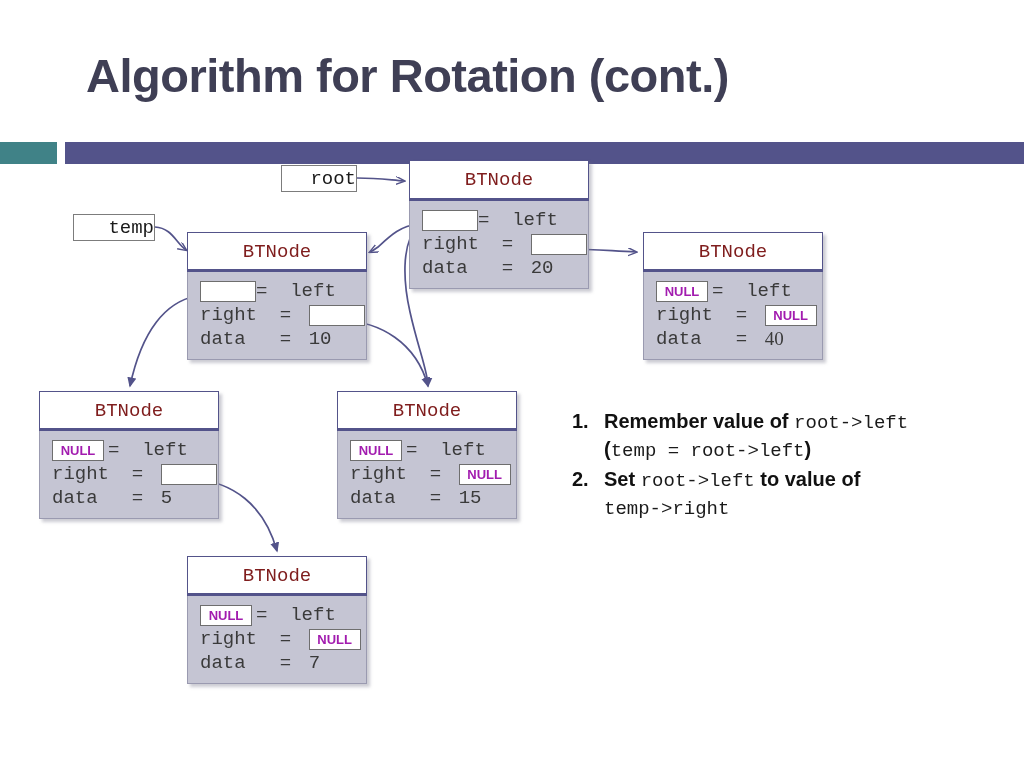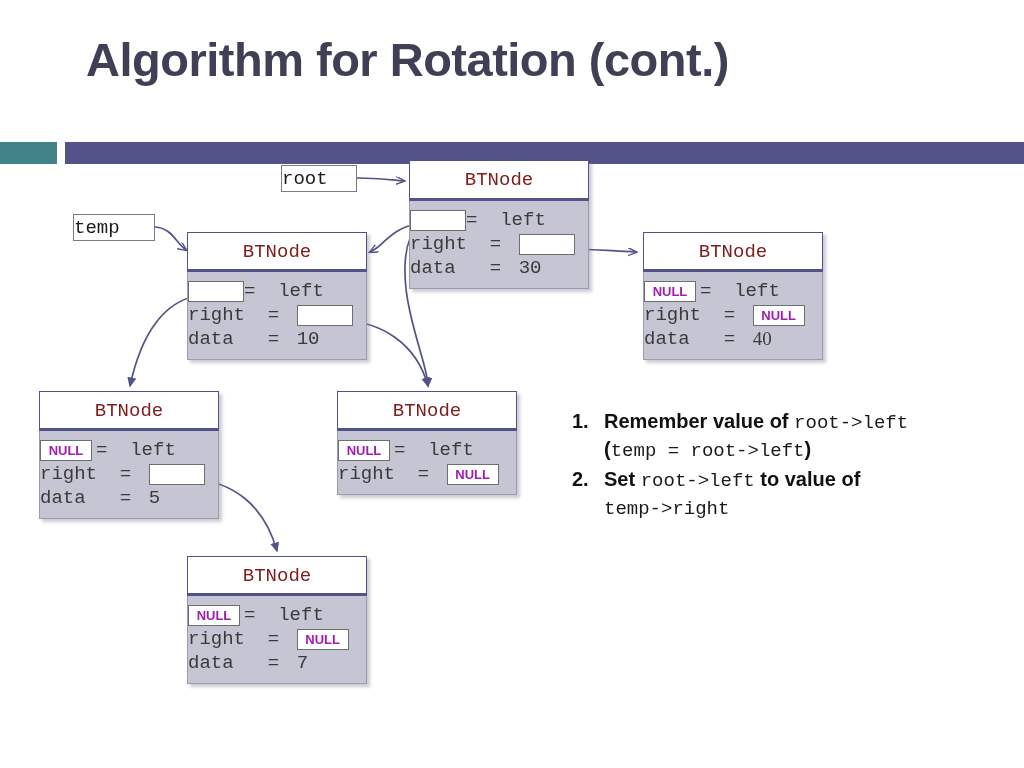--- a/index.html
+++ b/index.html
@@ -13,21 +13,21 @@
     height: 768px;
     background: #ffffff;
     overflow: hidden;
     font-family: "Liberation Sans", sans-serif;
   }
 
   
   #title {
     position: absolute;
     left: 86px;
-    top: 32px;
+    top: 48px;
     font-family: "Liberation Sans", sans-serif;
     font-size: 47px;
     font-weight: bold;
     color: #3f3f55;
     letter-spacing: -0.5px;
     white-space: nowrap;
   }
 
   
   #bar-teal {
@@ -65,21 +65,21 @@
   }
 
   
   .ptr-label {
     position: absolute;
     background: #ffffff;
     border: 1px solid #7c7c7c;
     font-family: "Liberation Mono", monospace;
     font-size: 19px;
     color: #1a1a1a;
-    text-align: left;
+    text-align: right;
     line-height: 27px;
     height: 27px;
     box-sizing: border-box;
   }
 
   
   .node {
     position: absolute;
     box-sizing: border-box;
     box-shadow: 3px 3px 3px rgba(120,120,140,0.38);
@@ -102,20 +102,21 @@
     padding: 7px 0 8px 0;
     font-family: "Liberation Mono", monospace;
     font-size: 19px;
     color: #3a3a3a;
   }
   .field {
     display: block;
     height: 24px;
     line-height: 24px;
     white-space: nowrap;
+    padding-left: 12px;
   }
   
   .slot {
     display: inline-block;
     vertical-align: middle;
     background: #ffffff;
     border: 1px solid #6e6e6e;
     height: 21px;
     line-height: 20px;
     text-align: center;
@@ -217,21 +218,21 @@
       <div class="node-body">
         <span class="field">
           <span class="slot wide"></span><span class="label-eq">=  left</span>
         </span>
         <span class="field">
           <span class="label-eq">right  =</span>
           <span class="slot wide" style="margin-left:6px;"></span>
         </span>
         <span class="field">
           <span class="label-eq">data   =</span>
-          <span class="label-eq" style="margin-left:6px;">30</span>
+          <span class="label-eq" style="margin-left:6px;">20</span>
         </span>
       </div>
     </div>
 
     <div class="node" style="left:187px; top:232px; width:180px;">
       <div class="node-header" style="height:40px; line-height:38px;">BTNode</div>
       <div class="node-body">
         <span class="field">
           <span class="slot wide"></span><span class="label-eq">=  left</span>
         </span>
@@ -282,20 +283,24 @@
 
     <div class="node" style="left:337px; top:391px; width:180px;">
       <div class="node-header" style="height:40px; line-height:38px;">BTNode</div>
       <div class="node-body">
         <span class="field">
           <span class="slot null">NULL</span><span class="label-eq" style="margin-left:4px;">=  left</span>
         </span>
         <span class="field">
           <span class="label-eq">right  =</span>
           <span class="slot null" style="margin-left:6px;">NULL</span>
+        </span>
+        <span class="field">
+          <span class="label-eq">data   =</span>
+          <span class="label-eq" style="margin-left:6px;">15</span>
         </span>
       </div>
     </div>
 
     <div class="node" style="left:187px; top:556px; width:180px;">
       <div class="node-header" style="height:40px; line-height:38px;">BTNode</div>
       <div class="node-body">
         <span class="field">
           <span class="slot null">NULL</span><span class="label-eq" style="margin-left:4px;">=  left</span>
         </span>

